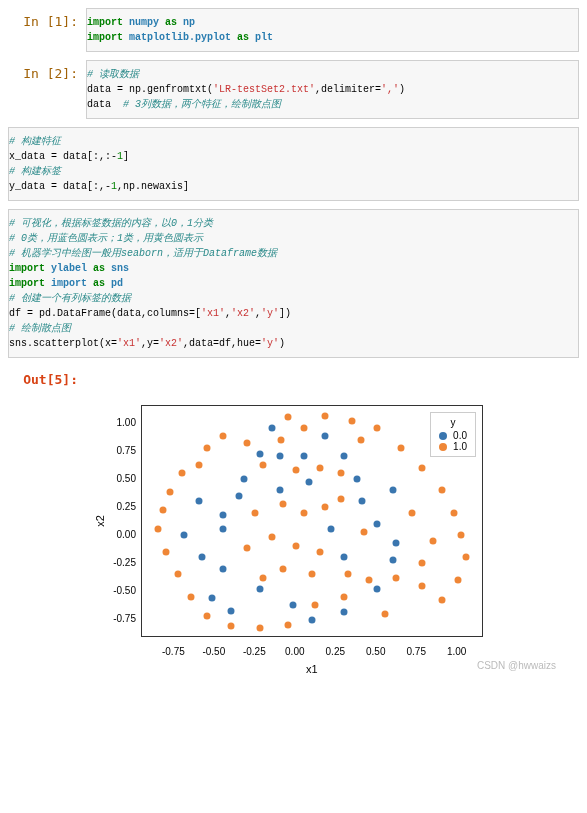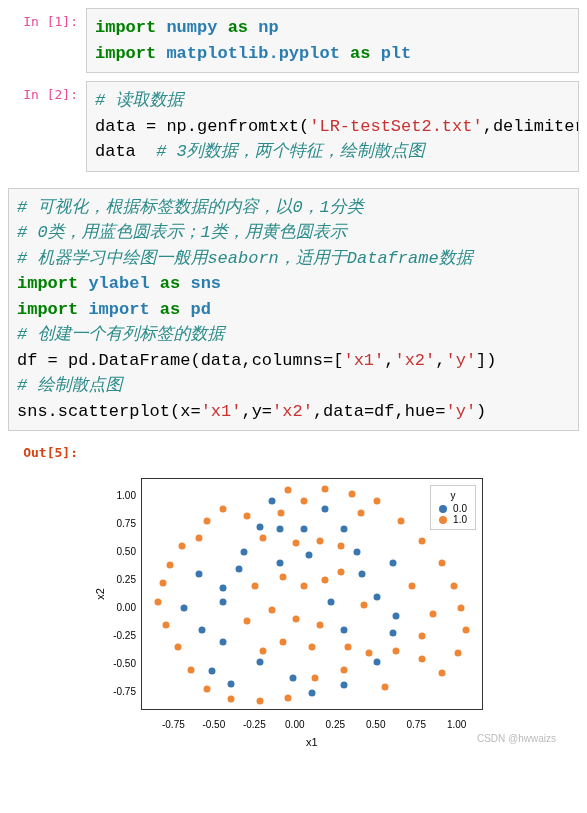--- a/index.html
+++ b/index.html
@@ -15,29 +15,29 @@
     margin-bottom: 8px;
   }
   .prompt {
     width: 70px;
     flex-shrink: 0;
     text-align: right;
     padding: 6px 8px 0 0;
     font-family: monospace;
     font-size: 13px;
   }
-  .prompt-in { color: #ec4899; }
+  .prompt-in { color: #a16207; }
   .prompt-out { color: #D84315; font-weight: bold; }
   .code-block {
     flex: 1;
     background: #f7f7f7;
     border: 1px solid #cfcfcf;
-    padding: 6px 8px;
+    padding: 6px 0;
     font-family: "Courier New", monospace;
-    font-size: 17px;
+    font-size: 10px;
     line-height: 1.5;
     white-space: pre;
     overflow: hidden;
   }
   .output-block {
     flex: 1;
     padding: 6px 8px;
     font-family: "Courier New", monospace;
     font-size: 13px;
   }
@@ -132,20 +132,24 @@
 </div>
 
 <div class="cell">
   <div class="prompt prompt-in">In  [2]:</div>
   <div class="code-block"><span class="cmt"># 读取数据</span>
 <span>data = np.genfromtxt(</span><span class="str">'LR-testSet2.txt'</span><span>,delimiter=</span><span class="str">','</span><span>)</span>
 <span>data  </span><span class="cmt"># 3列数据，两个特征，绘制散点图</span></div>
 </div>
 
 <div class="cell">
+  <div class="code-block"><span class="cmt"># 构建特征</span>
+<span>x_data = data[:,:-</span><span class="num">1</span><span>]</span>
+<span class="cmt"># 构建标签</span>
+<span>y_data = data[:,-</span><span class="num">1</span><span>,np.newaxis]</span></div>
 </div>
 
 <div class="cell">
   <div class="code-block"><span class="cmt"># 可视化，根据标签数据的内容，以0，1分类</span>
 <span class="cmt"># 0类，用蓝色圆表示；1类，用黄色圆表示</span>
 <span class="cmt"># 机器学习中绘图一般用seaborn，适用于Dataframe数据</span>
 <span class="kw">import</span> <span class="nn">ylabel</span> <span class="kw">as</span> <span class="nn">sns</span>
 <span class="kw">import</span> <span class="nn">import</span> <span class="kw">as</span> <span class="nn">pd</span>
 <span class="cmt"># 创建一个有列标签的数据</span>
 <span>df = pd.DataFrame(data,columns=[</span><span class="str">'x1'</span><span>,</span><span class="str">'x2'</span><span>,</span><span class="str">'y'</span><span>])</span>

